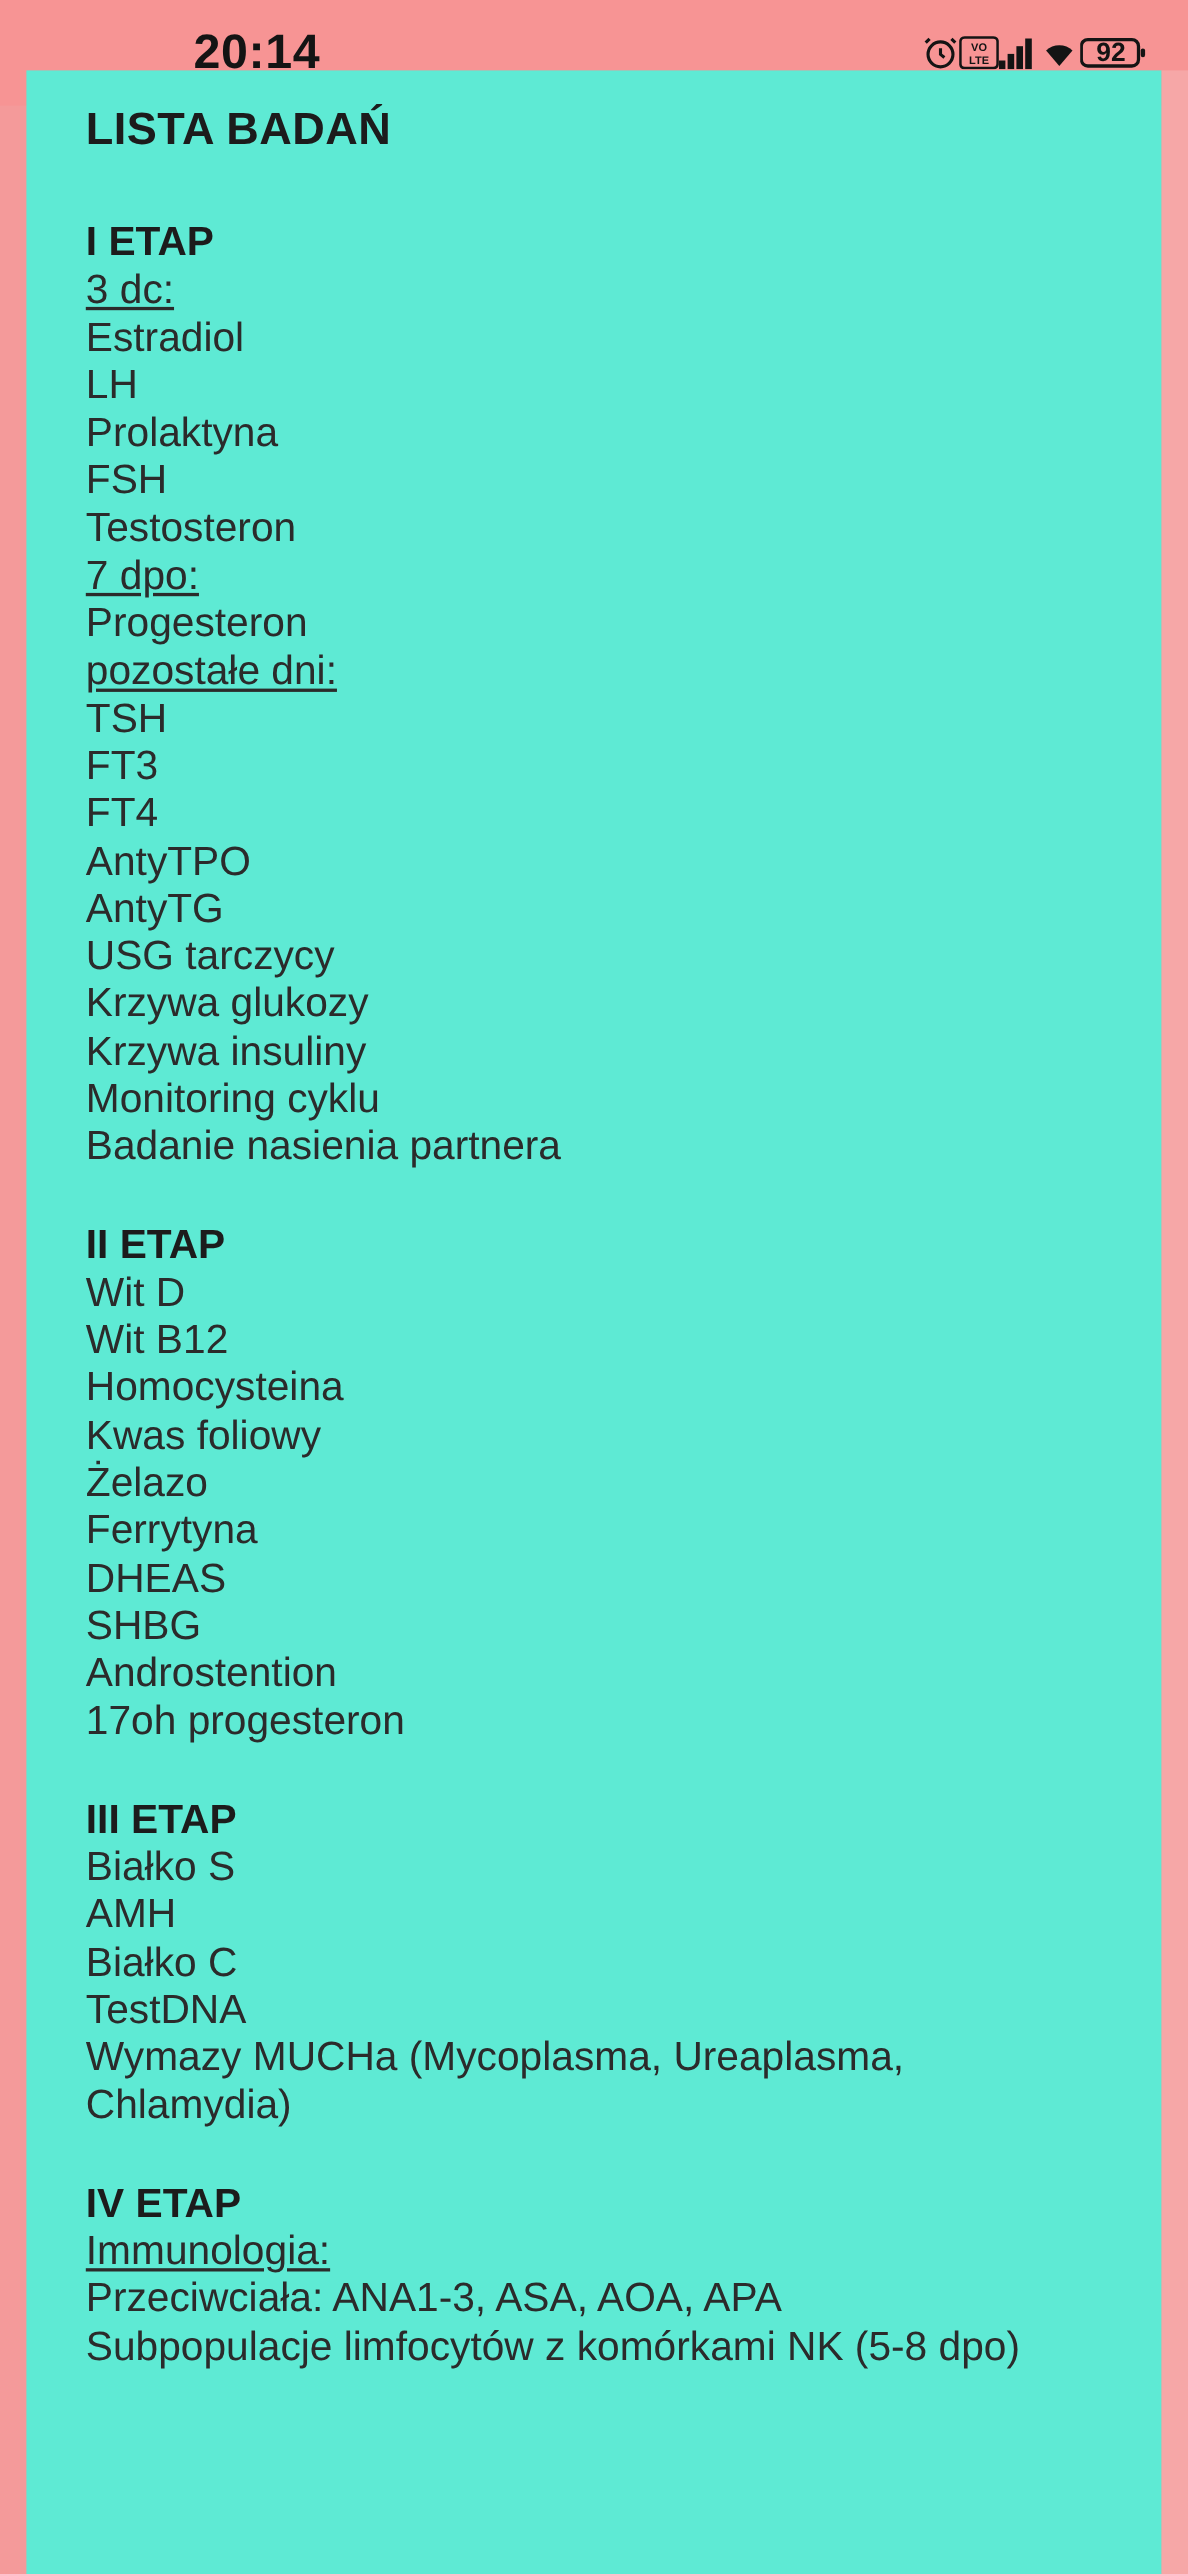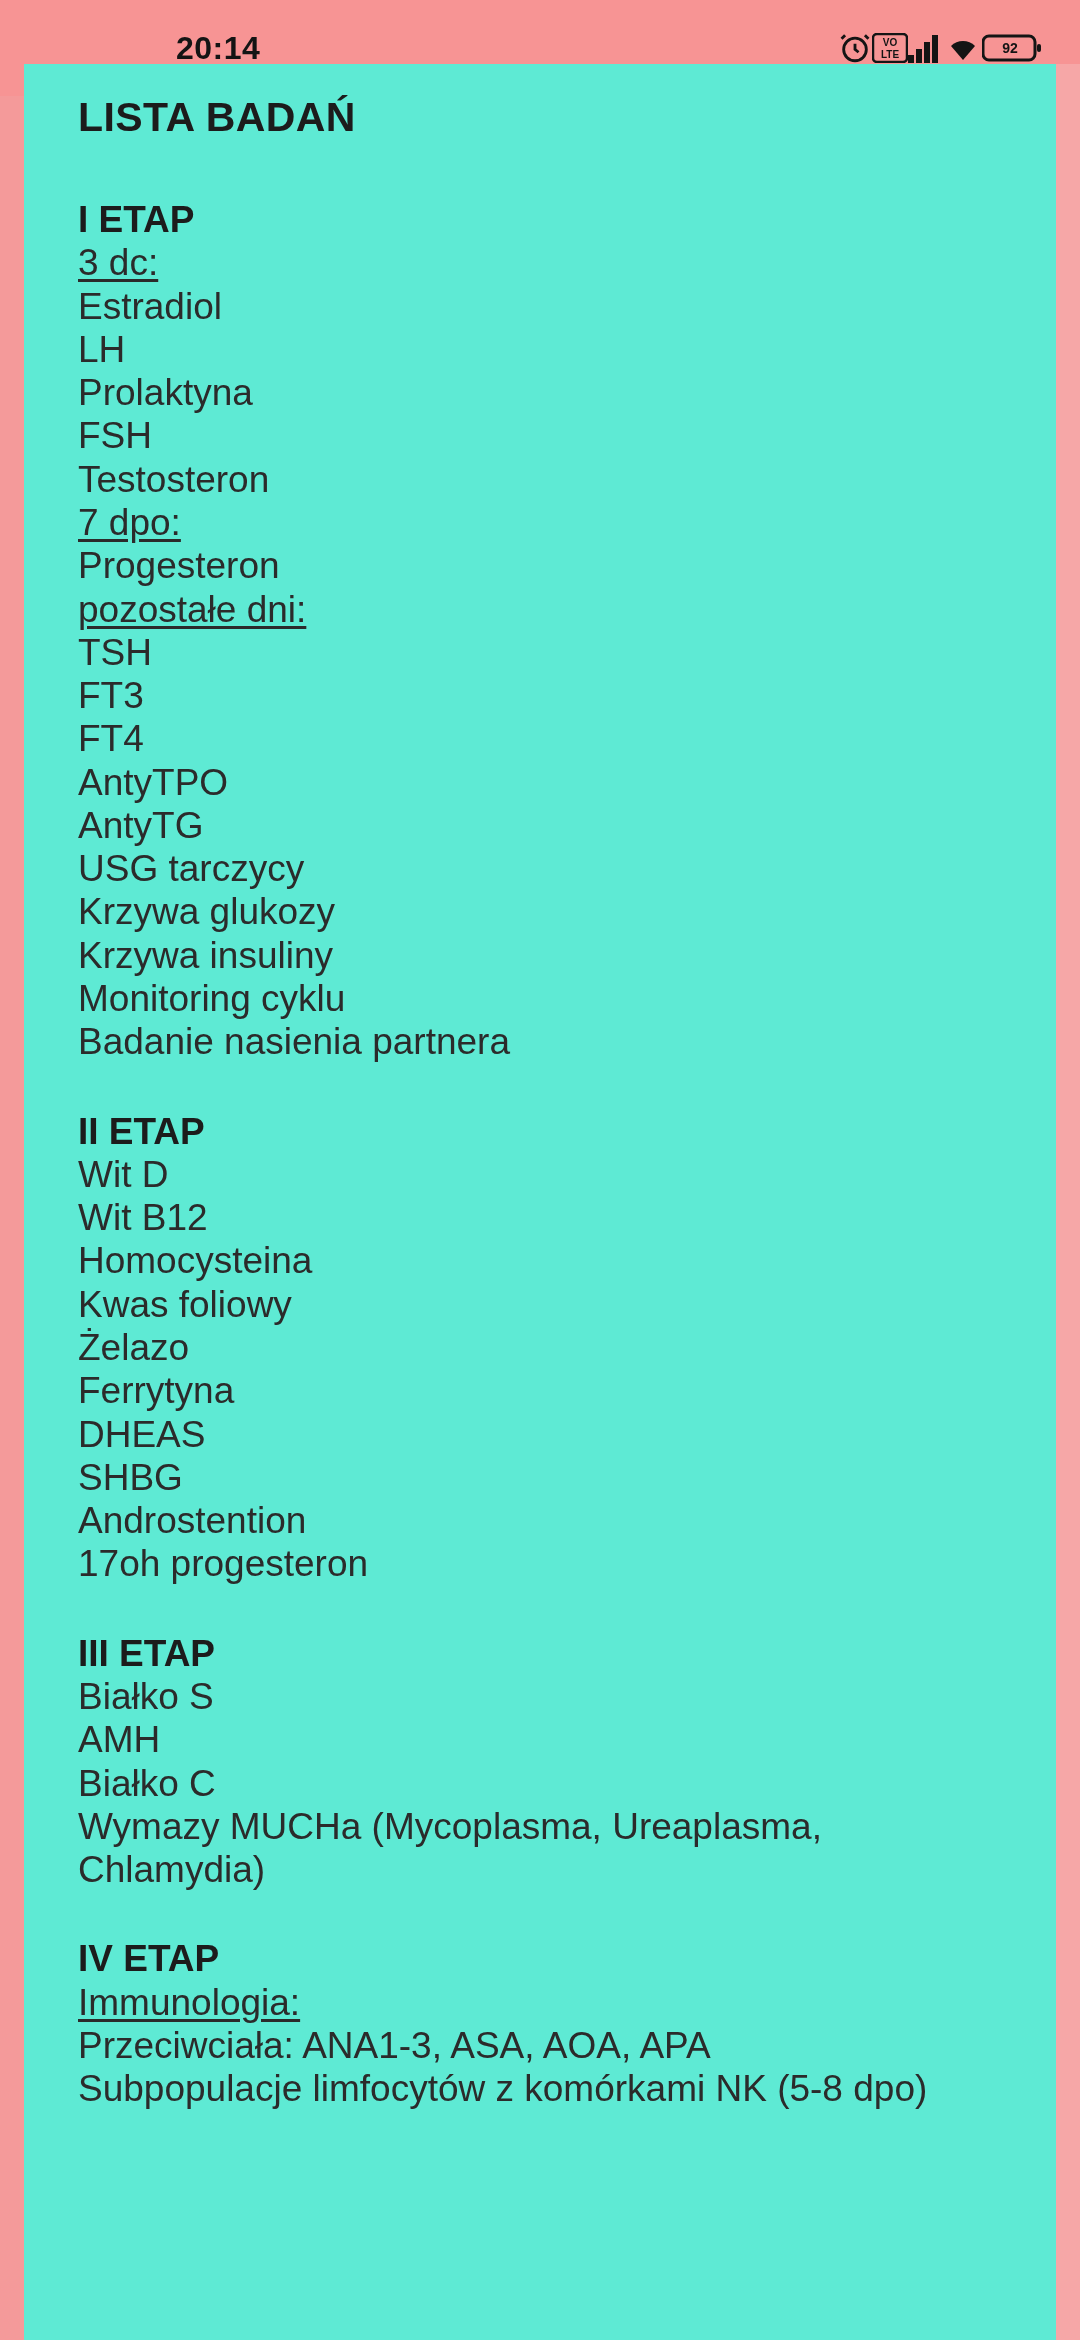--- a/index.html
+++ b/index.html
@@ -23,21 +23,21 @@
     top: 0; left: 0;
     width: 1080px;
     height: 96px;
     background: #f79494;
     display: flex;
     align-items: center;
     justify-content: space-between;
     padding: 0 38px 0 0;
   }
   .status-clock {
-    font-size: 32px;
+    font-size: 44px;
     font-weight: bold;
     color: #141414;
     letter-spacing: 0.5px;
     margin-left: 176px;
   }
   .status-icons {
     display: flex;
     align-items: center;
   }
   .status-icons svg { display: block; }
@@ -47,21 +47,21 @@
     align-items: center;
   }
   .battery-text {
     position: absolute;
     left: 0; top: 0;
     width: 56px;
     height: 30px;
     display: flex;
     align-items: center;
     justify-content: center;
-    font-size: 14px;
+    font-size: 24px;
     font-weight: bold;
     color: #141414;
   }
 
   
   .sheet {
     position: absolute;
     top: 64px;
     left: 24px;
     width: 1032px;
@@ -199,20 +199,21 @@
           <div class="line">Ferrytyna</div>
           <div class="line">DHEAS</div>
           <div class="line">SHBG</div>
           <div class="line">Androstention</div>
           <div class="line">17oh progesteron</div>
           <div class="spacer"></div>
           <div class="section-head">III ETAP</div>
           <div class="line">Białko S</div>
           <div class="line">AMH</div>
           <div class="line">Białko C</div>
+          <div class="line">TestDNA</div>
           <div class="line">Wymazy MUCHa (Mycoplasma, Ureaplasma, Chlamydia)</div>
           <div class="spacer"></div>
           <div class="section-head">IV ETAP</div>
           <div class="sub-head">Immunologia:</div>
           <div class="line">Przeciwciała: ANA1-3, ASA, AOA, APA</div>
           <div class="line">Subpopulacje limfocytów z komórkami NK (5-8 dpo)</div>
         </div>
     </div>
   </div>
 

